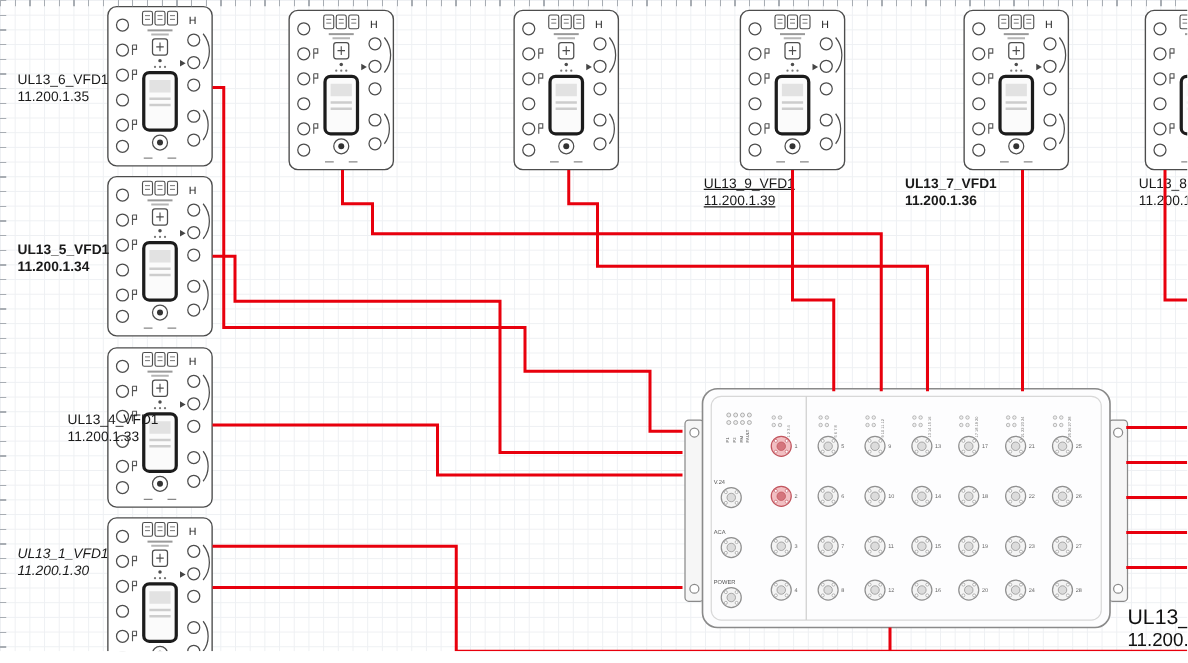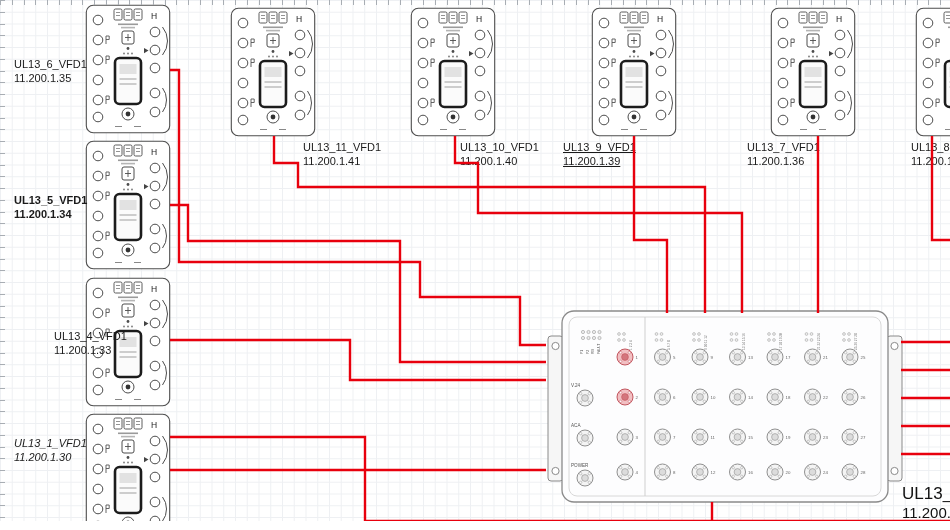--- a/index.html
+++ b/index.html
@@ -78,42 +78,34 @@
       <div class="device" style="left: 85px; top: 413px;"><svg width="86" height="130" viewBox="0 0 86 130">
           <use href="#vfd-symbol"></use>
         </svg></div>
       <div class="dev-label" style="left: 14px; top: 437px; font-style: italic;">
         <div>UL13_1_VFD1</div>
         <div>11.200.1.30</div>
       </div>
       <div class="device" style="left: 230px; top: 7px;"><svg width="86" height="130" viewBox="0 0 86 130">
           <use href="#vfd-symbol"></use>
         </svg></div>
-      <div class="dev-label" style="left: 303px; top: 141px;">
-        <div>UL13_11_VFD1</div>
-        <div>11.200.1.41</div>
-      </div>
       <div class="device" style="left: 410px; top: 7px;"><svg width="86" height="130" viewBox="0 0 86 130">
           <use href="#vfd-symbol"></use>
         </svg></div>
-      <div class="dev-label" style="left: 460px; top: 141px;">
-        <div>UL13_10_VFD1</div>
-        <div>11.200.1.40</div>
-      </div>
       <div class="device" style="left: 591px; top: 7px;"><svg width="86" height="130" viewBox="0 0 86 130">
           <use href="#vfd-symbol"></use>
         </svg></div>
       <div class="dev-label" style="left: 563px; top: 141px; text-decoration: underline;">
         <div>UL13_9_VFD1</div>
         <div>11.200.1.39</div>
       </div>
       <div class="device" style="left: 770px; top: 7px;"><svg width="86" height="130" viewBox="0 0 86 130">
           <use href="#vfd-symbol"></use>
         </svg></div>
-      <div class="dev-label" style="left: 747px; top: 141px;">
+      <div class="dev-label" style="left: 724px; top: 141px; font-weight: bold;">
         <div>UL13_7_VFD1</div>
         <div>11.200.1.36</div>
       </div>
       <div class="device" style="left: 915px; top: 7px;"><svg width="86" height="130" viewBox="0 0 86 130">
           <use href="#vfd-symbol"></use>
         </svg></div>
       <div class="dev-label" style="left: 911px; top: 141px;">
         <div>UL13_8</div>
         <div>11.200.1.</div>
       </div>

